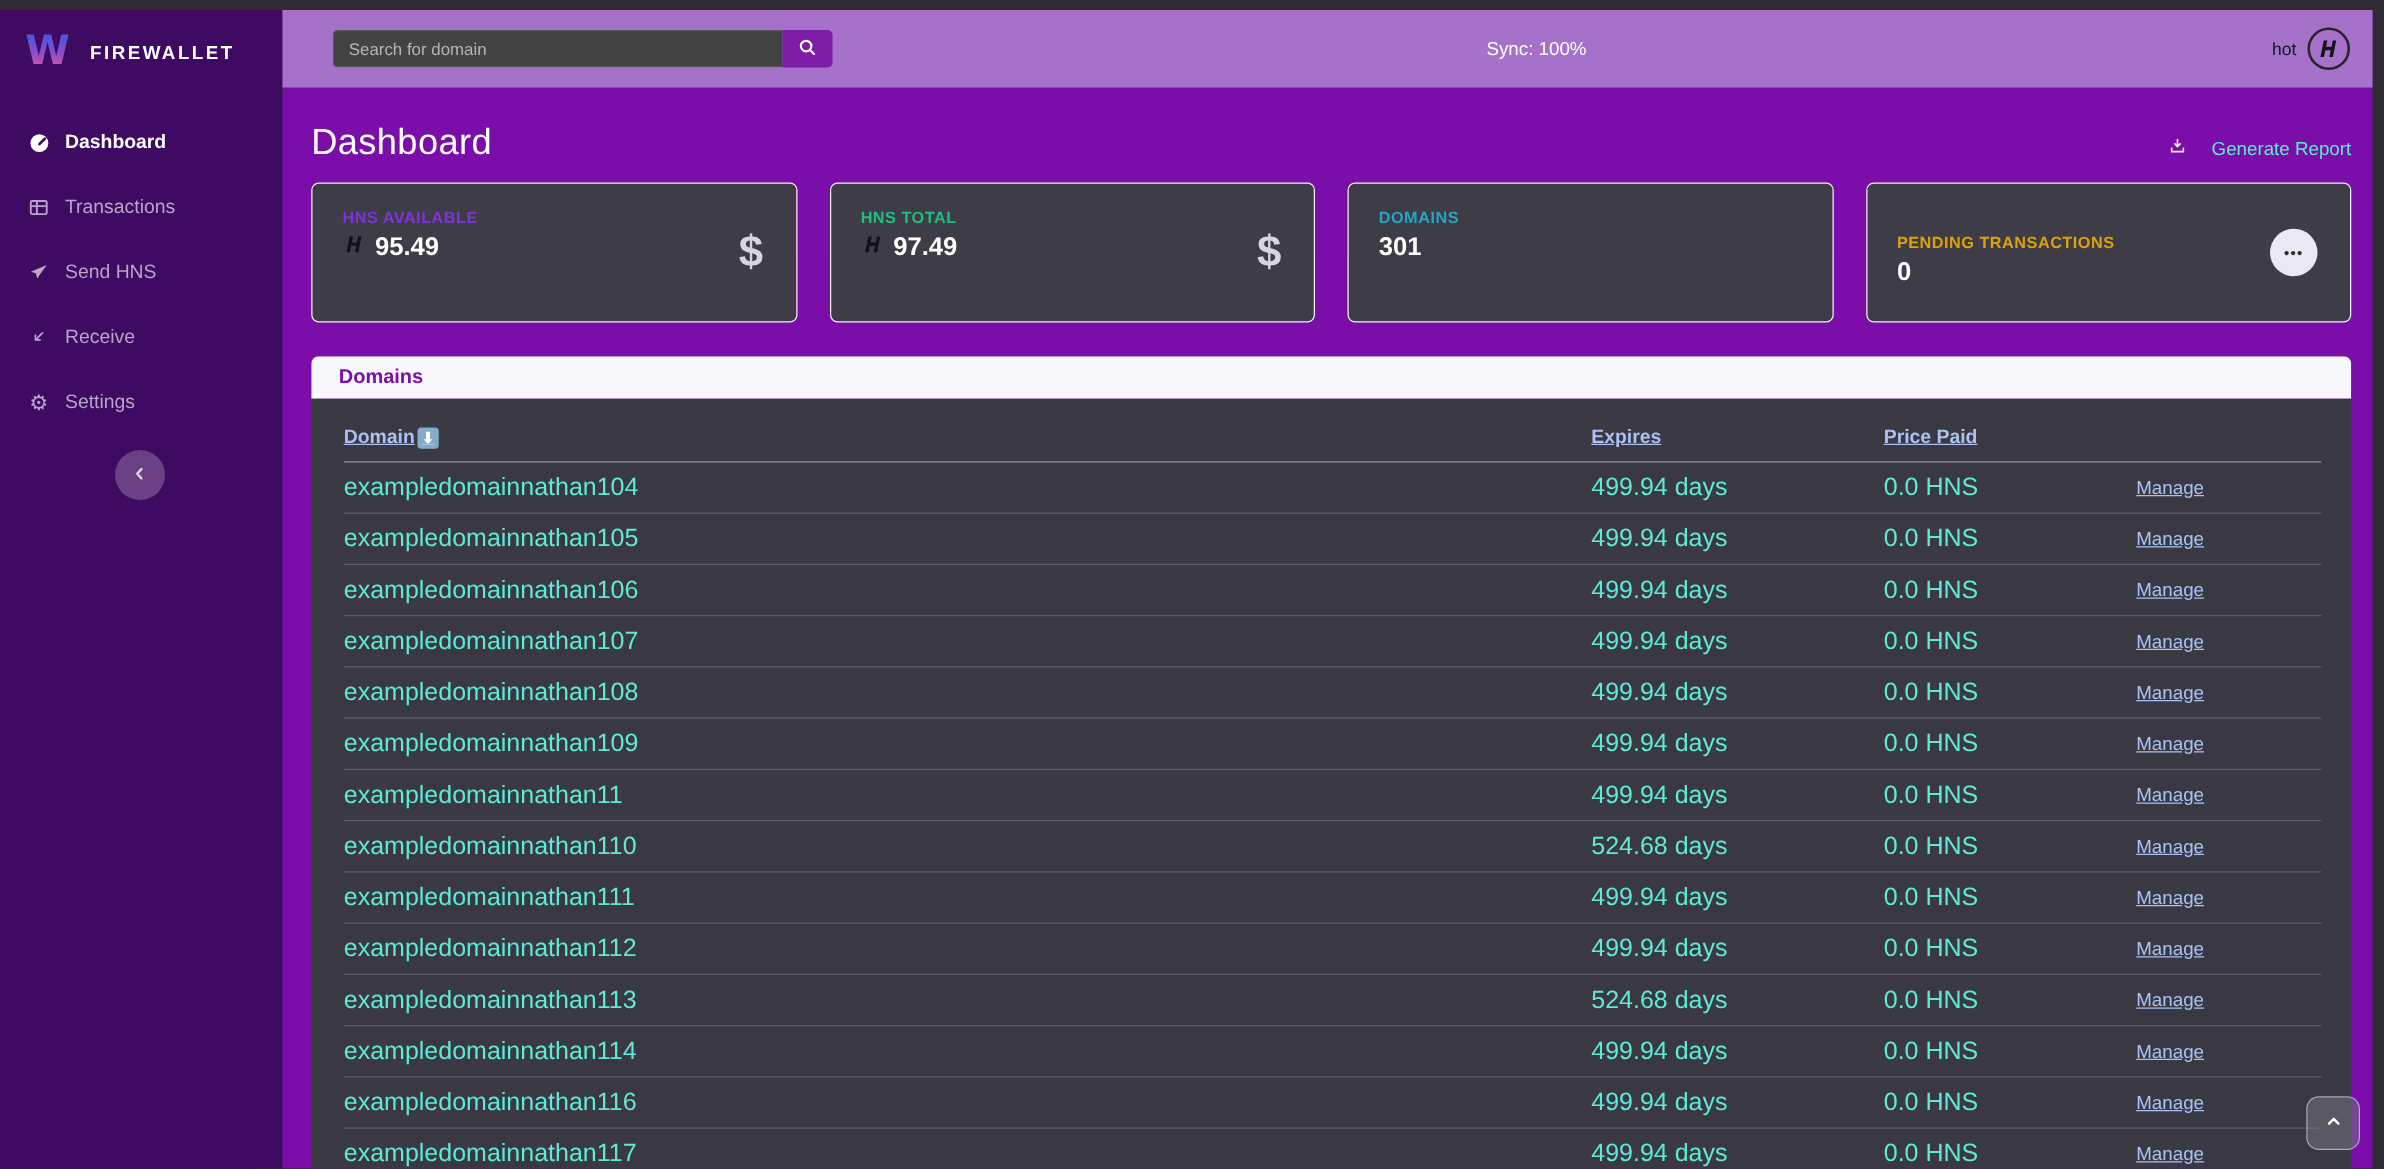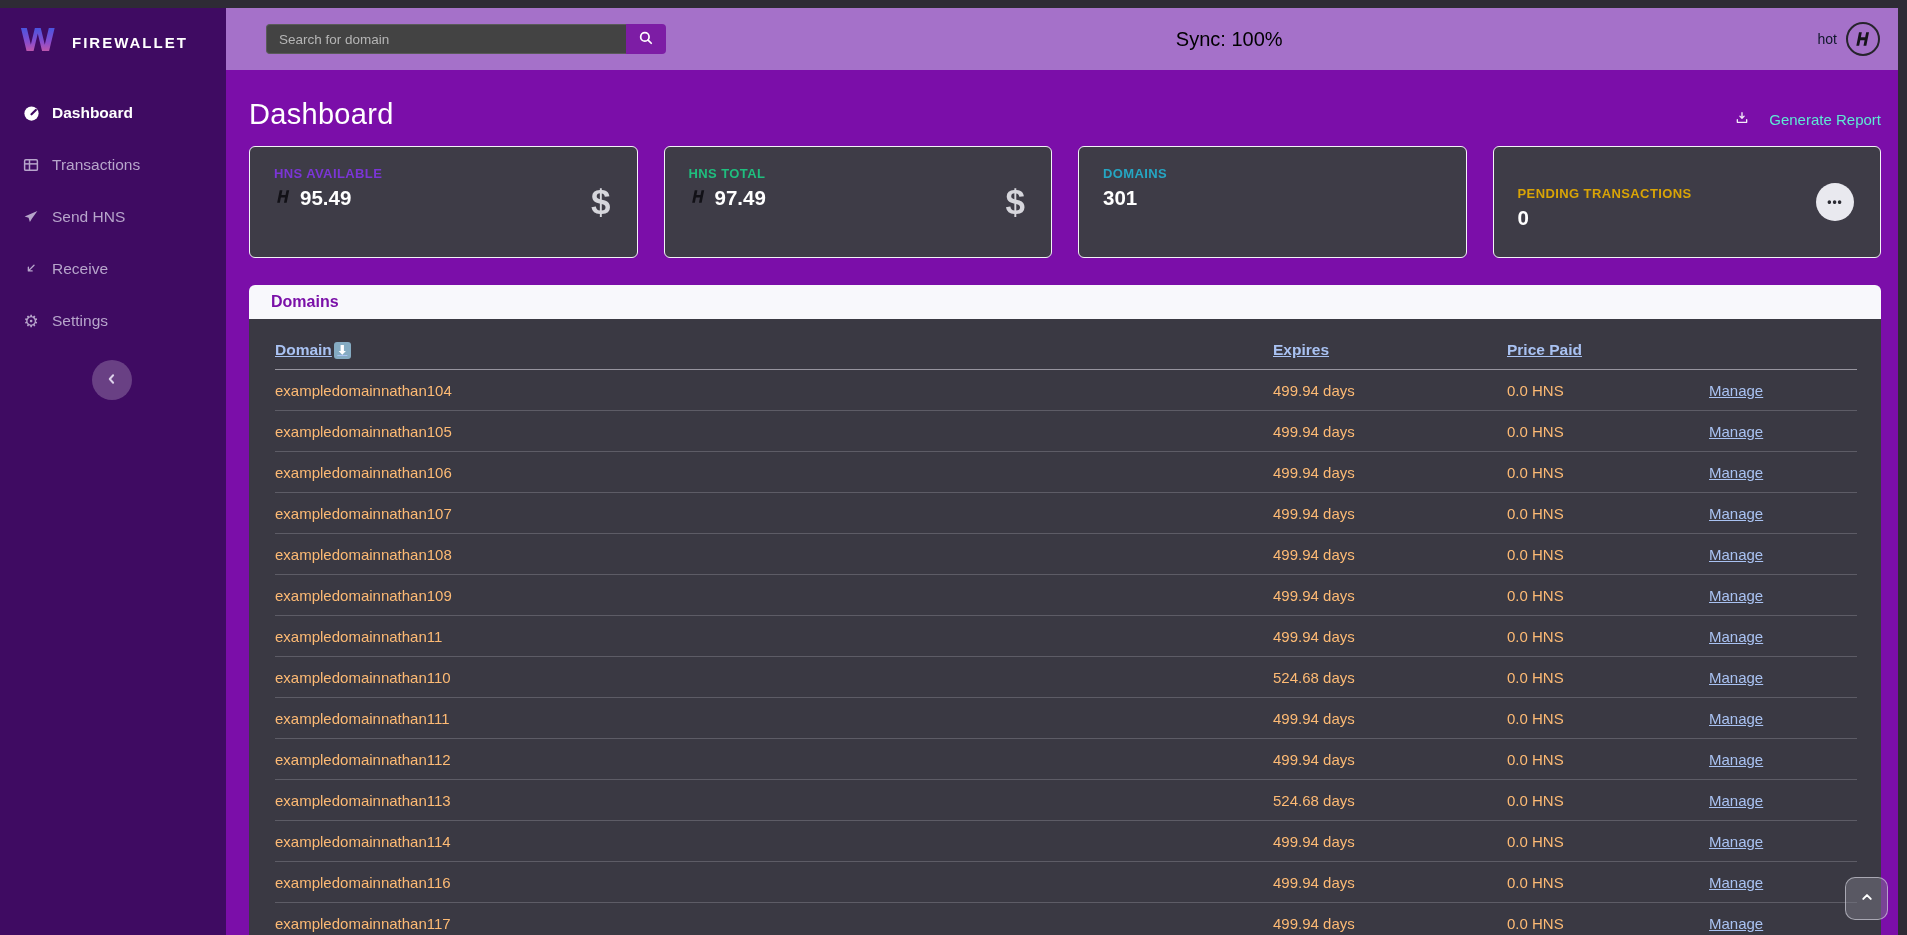--- a/index.html
+++ b/index.html
@@ -29,21 +29,21 @@
   
   .topbar { height:62px; background:#a571c9; flex:none; position:relative;
             display:flex; align-items:center; }
   .search-group { display:flex; margin-left:40px; height:30px; }
   .search-input { width:360px; height:30px; background:#434343; border:1px solid #5a5a5a; border-right:none;
                   border-radius:4px 0 0 4px; color:#e8e8e8; font-size:13.5px; padding:0 12px;
                   font-family:"Liberation Sans", sans-serif; }
   .search-input::placeholder { color:#b5b5b5; }
   .search-btn { width:40px; height:30px; background:#7d1da5; border:none; border-radius:0 4px 4px 0;
                 cursor:pointer; display:flex; align-items:center; justify-content:center; }
-  .sync { position:absolute; left:60%; transform:translateX(-50%); color:#000000; font-size:20px; }
+  .sync { position:absolute; left:60%; transform:translateX(-50%); color:#ffffff; font-size:15px; }
   .wallet { position:absolute; right:18px; display:flex; align-items:center; gap:9px; }
   .wallet-name { color:#0f172a; font-size:14px; }
   .hs-circle { width:34px; height:34px; border-radius:50%; border:2px solid #26242c; background:transparent;
                display:flex; align-items:center; justify-content:center; cursor:pointer; }
 
   
   .main { flex:1; padding:28px 17px 0 23px; overflow:hidden; }
   .title-row { display:flex; align-items:flex-end; justify-content:space-between; }
   .page-title { color:#ffffff; font-size:29px; font-weight:500; letter-spacing:0.3px; }
   .report-link { display:flex; align-items:center; gap:19px; color:#5eead4; font-size:15px;
@@ -69,21 +69,21 @@
   .tablewrap { background:#3a3943; padding:0 24px 16px 26px; }
   .thead { display:grid; grid-template-columns:998px 234px 202px 1fr; align-items:end;
            padding:22px 0 10px 0; border-bottom:1px solid #97959f; }
   .th-link { color:#a9c2f2; font-size:15.5px; font-weight:bold; text-decoration:underline;
              cursor:pointer; display:inline-flex; align-items:center; width:max-content; }
   .sort-emoji { display:inline-flex; align-items:center; justify-content:center; width:17px; height:17px;
                 background:#85abc2; border-radius:3px; color:#ffffff; font-size:12px; font-weight:bold;
                 margin-left:2px; }
   .trow { display:grid; grid-template-columns:998px 234px 202px 1fr; align-items:center;
           height:41px; border-bottom:1px solid #5d5c66; }
-  .trow .cell { color:#fdba74; font-size:15px; }
+  .trow .cell { color:#5eead4; font-size:20px; }
   .manage-link { color:#a9c2f2; font-size:15px; text-decoration:underline; cursor:pointer; width:max-content; }
 
   
   .scroll-top { position:absolute; right:10px; bottom:15px; width:43px; height:43px; border-radius:10px;
                 background:rgba(120,120,132,0.50); border:1px solid rgba(235,235,245,0.55);
                 display:flex; align-items:center; justify-content:center; cursor:pointer; z-index:5; }
 </style>
 </head>
 <body>
 

